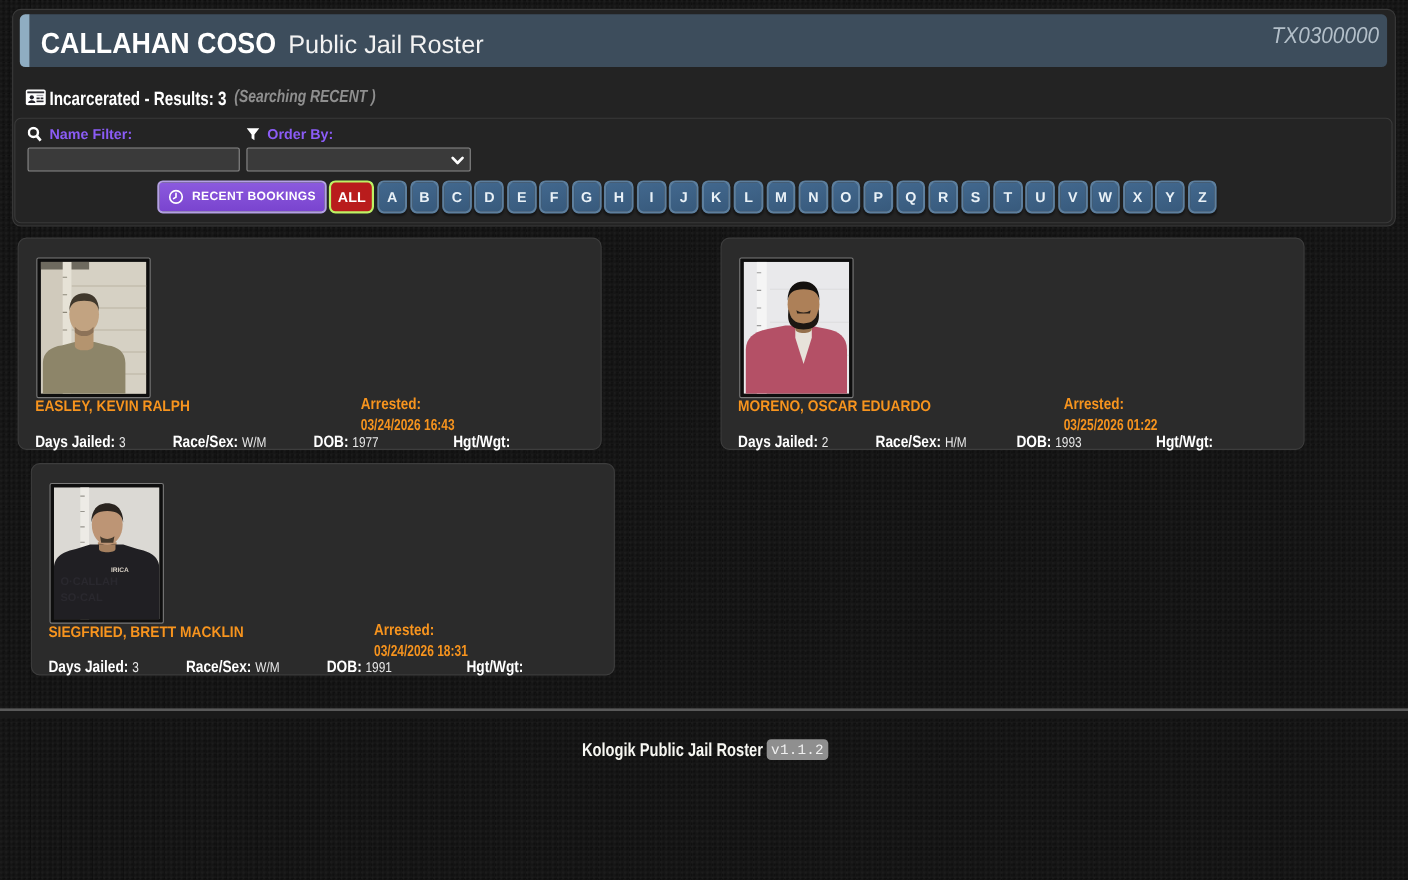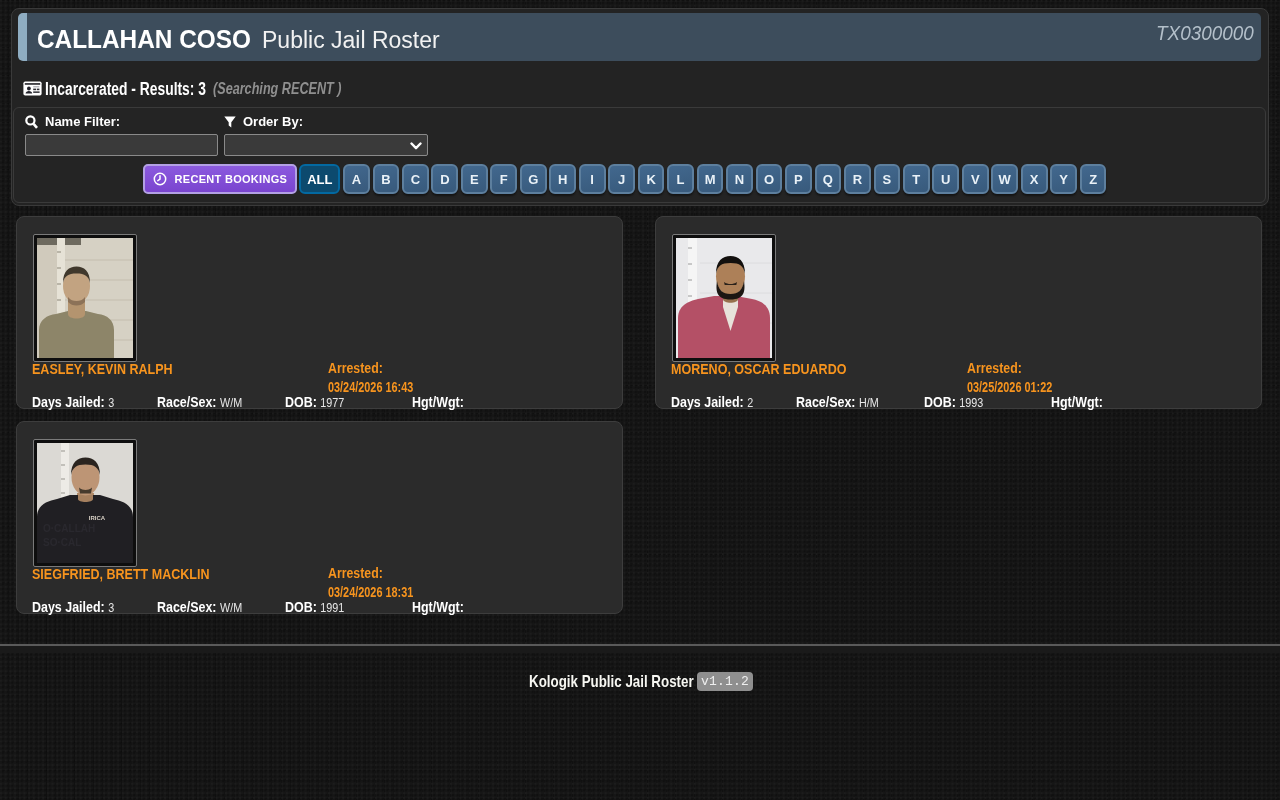--- a/index.html
+++ b/index.html
@@ -34,21 +34,21 @@
 
   #ricon { left:23px; top:81px; }
   #rtext { left:44.5px; top:78.5px; font-size:17.5px; font-weight:bold; color:#fff; transform:scaleX(0.792); }
   #rsearch { left:212.5px; top:79.5px; font-size:16px; font-weight:bold; font-style:italic; color:#8f8f8f; transform:scaleX(0.79); }
 
   #filterpanel {
     left:13px; top:107px; width:1253px; height:96px;
     border:1px solid #3a3a3a; border-radius:6px;
     background:#242424;
   }
-  .flabel { position:absolute; display:flex; align-items:center; font-size:13px; font-weight:bold; color:#ffffff; }
+  .flabel { position:absolute; display:flex; align-items:center; font-size:13px; font-weight:bold; color:#8b5cf6; }
   #lab-name { left:11px; top:6px; }
   #lab-order { left:210px; top:6px;text-align:right; }
   .flabel svg { margin-right:7px; }
   #inp-name {
     position:absolute; left:11px; top:26px; width:193px; height:22px;
     background:#3a3a3a; border:1px solid #8a8a8a; border-radius:2px;
   }
   #sel-order {
     position:absolute; left:210px; top:26px; width:204px; height:22px;
     background:#3a3a3a; border:1px solid #8a8a8a; border-radius:2px;
@@ -67,40 +67,40 @@
   .btn-recent {
     width:154px; font-size:11px; letter-spacing:0.3px; white-space:nowrap;
     background:linear-gradient(#8b5ade,#7a44cf);
     border:2px solid #b3a0e4;
     border-radius:5px;
     justify-content:flex-start; padding-left:8px;
   }
   .btn-recent svg { margin-right:8px; }
   .btn-all {
     width:41px; font-size:13px;
-    background:#0c4a6e;
-    border:2px solid #0369a1;
+    background:#b91c1c;
+    border:2px solid #bef264;
     border-radius:6px;
   }
   .btn-letter {
     width:26.7px; font-size:13px; color:#e9f1f7;
     background:linear-gradient(165deg,#42688e,#385a7c);
     border:2px solid #5d7f9e;
     border-radius:6px;
     box-shadow:0 2px 2px rgba(0,0,0,0.45);
   }
 
   
   .card {
-    position:absolute; width:607px; height:193px;
+    position:absolute; width:531px; height:193px;
     background:#2b2b2b; border:1px solid #3d3d3d; border-radius:8px;
   }
   #card1 { left:16px;  top:216px; }
   #card2 { left:655px; top:216px;text-decoration:underline; }
-  #card3 { left:16px;  top:421px; }
+  #card3 { left:28px;  top:421px; }
   .mug {
     position:absolute; left:16px; top:17px; width:104px; height:128px;
     background:#0e0e0e; border:1px solid #7a7a7a; padding:3px; border-radius:2px;
   }
   .mug svg { display:block; width:96px; height:120px; }
   .cname { position:absolute; left:15px; top:143.5px; font-size:14px; font-weight:bold; color:#f7941e; transform:scaleX(0.895); transform-origin:0 0; white-space:nowrap;}
   .carr  { position:absolute; left:310.5px; top:143px; font-size:14.5px; font-weight:bold; color:#f7941e; transform:scaleX(0.85); transform-origin:0 0; white-space:nowrap;}
   .cdate { position:absolute; left:310.5px; top:162px; font-size:14.5px; font-weight:bold; color:#f7941e; transform:scaleX(0.75); transform-origin:0 0; white-space:nowrap;}
   .cinfo { position:absolute; top:175.5px; font-size:15px; font-weight:bold; color:#fff; white-space:nowrap; transform:scaleX(0.83); transform-origin:0 0;}
   .cinfo span { font-size:13px; font-weight:normal; color:#e8e8e8; }

